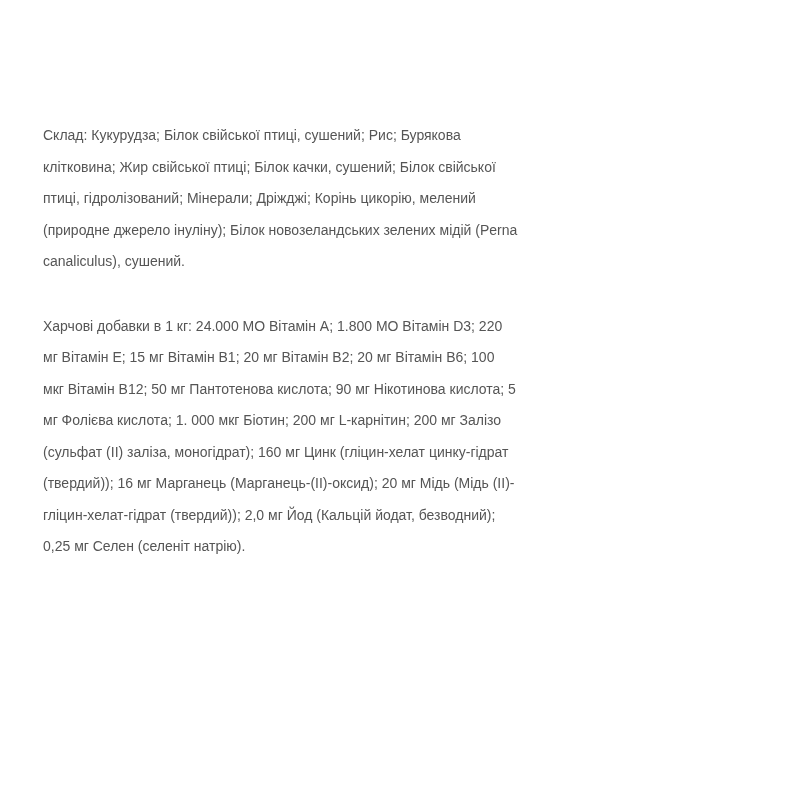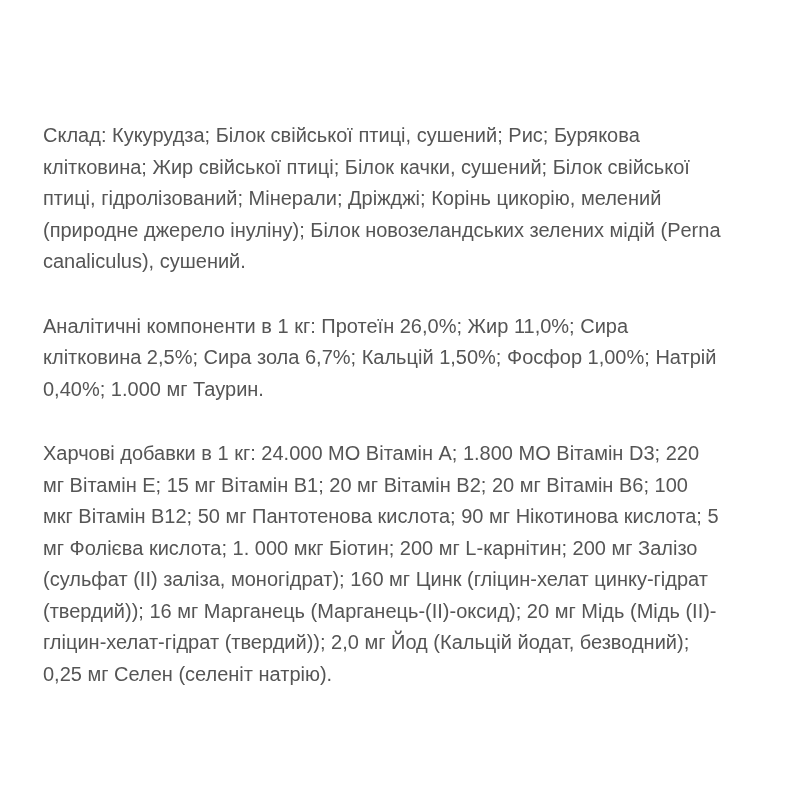--- a/index.html
+++ b/index.html
@@ -8,21 +8,21 @@
     width: 800px;
     height: 800px;
     background: #ffffff;
     overflow: hidden;
   }
   .content {
     box-sizing: border-box;
     width: 800px;
     padding: 120px 30px 0 43px;
     font-family: "Liberation Sans", "DejaVu Sans", sans-serif;
-    font-size: 20px;
+    font-size: 14px;
     line-height: 31.5px;
     font-weight: 400;
     color: #555555;
     letter-spacing: 0;
   }
   .para {
     margin: 0 0 33px 0;
     white-space: pre; 
     text-align: left;
   }
@@ -30,23 +30,20 @@
 </head>
 <body style="background: rgb(255, 255, 255);">
 
 <div class="content" style="color: rgb(85, 85, 85);">
   <p class="para">Склад: Кукурудза; Білок свійської птиці, сушений; Рис; Бурякова
 клітковина; Жир свійської птиці; Білок качки, сушений; Білок свійської
 птиці, гідролізований; Мінерали; Дріжджі; Корінь цикорію, мелений
 (природне джерело інуліну); Білок новозеландських зелених мідій (Perna
 canaliculus), сушений.</p>
 
-  <p class="para">Аналітичні компоненти в 1 кг: Протеїн 26,0%; Жир 11,0%; Сира
-клітковина 2,5%; Сира зола 6,7%; Кальцій 1,50%; Фосфор 1,00%; Натрій
-0,40%; 1.000 мг Таурин.</p>
 
   <p class="para">Харчові добавки в 1 кг: 24.000 МО Вітамін А; 1.800 МО Вітамін D3; 220
 мг Вітамін Е; 15 мг Вітамін В1; 20 мг Вітамін В2; 20 мг Вітамін В6; 100
 мкг Вітамін В12; 50 мг Пантотенова кислота; 90 мг Нікотинова кислота; 5
 мг Фолієва кислота; 1. 000 мкг Біотин; 200 мг L-карнітин; 200 мг Залізо
 (сульфат (II) заліза, моногідрат); 160 мг Цинк (гліцин-хелат цинку-гідрат
 (твердий)); 16 мг Марганець (Марганець-(II)-оксид); 20 мг Мідь (Мідь (II)-
 гліцин-хелат-гідрат (твердий)); 2,0 мг Йод (Кальцій йодат, безводний);
 0,25 мг Селен (селеніт натрію).</p>
 </div>

